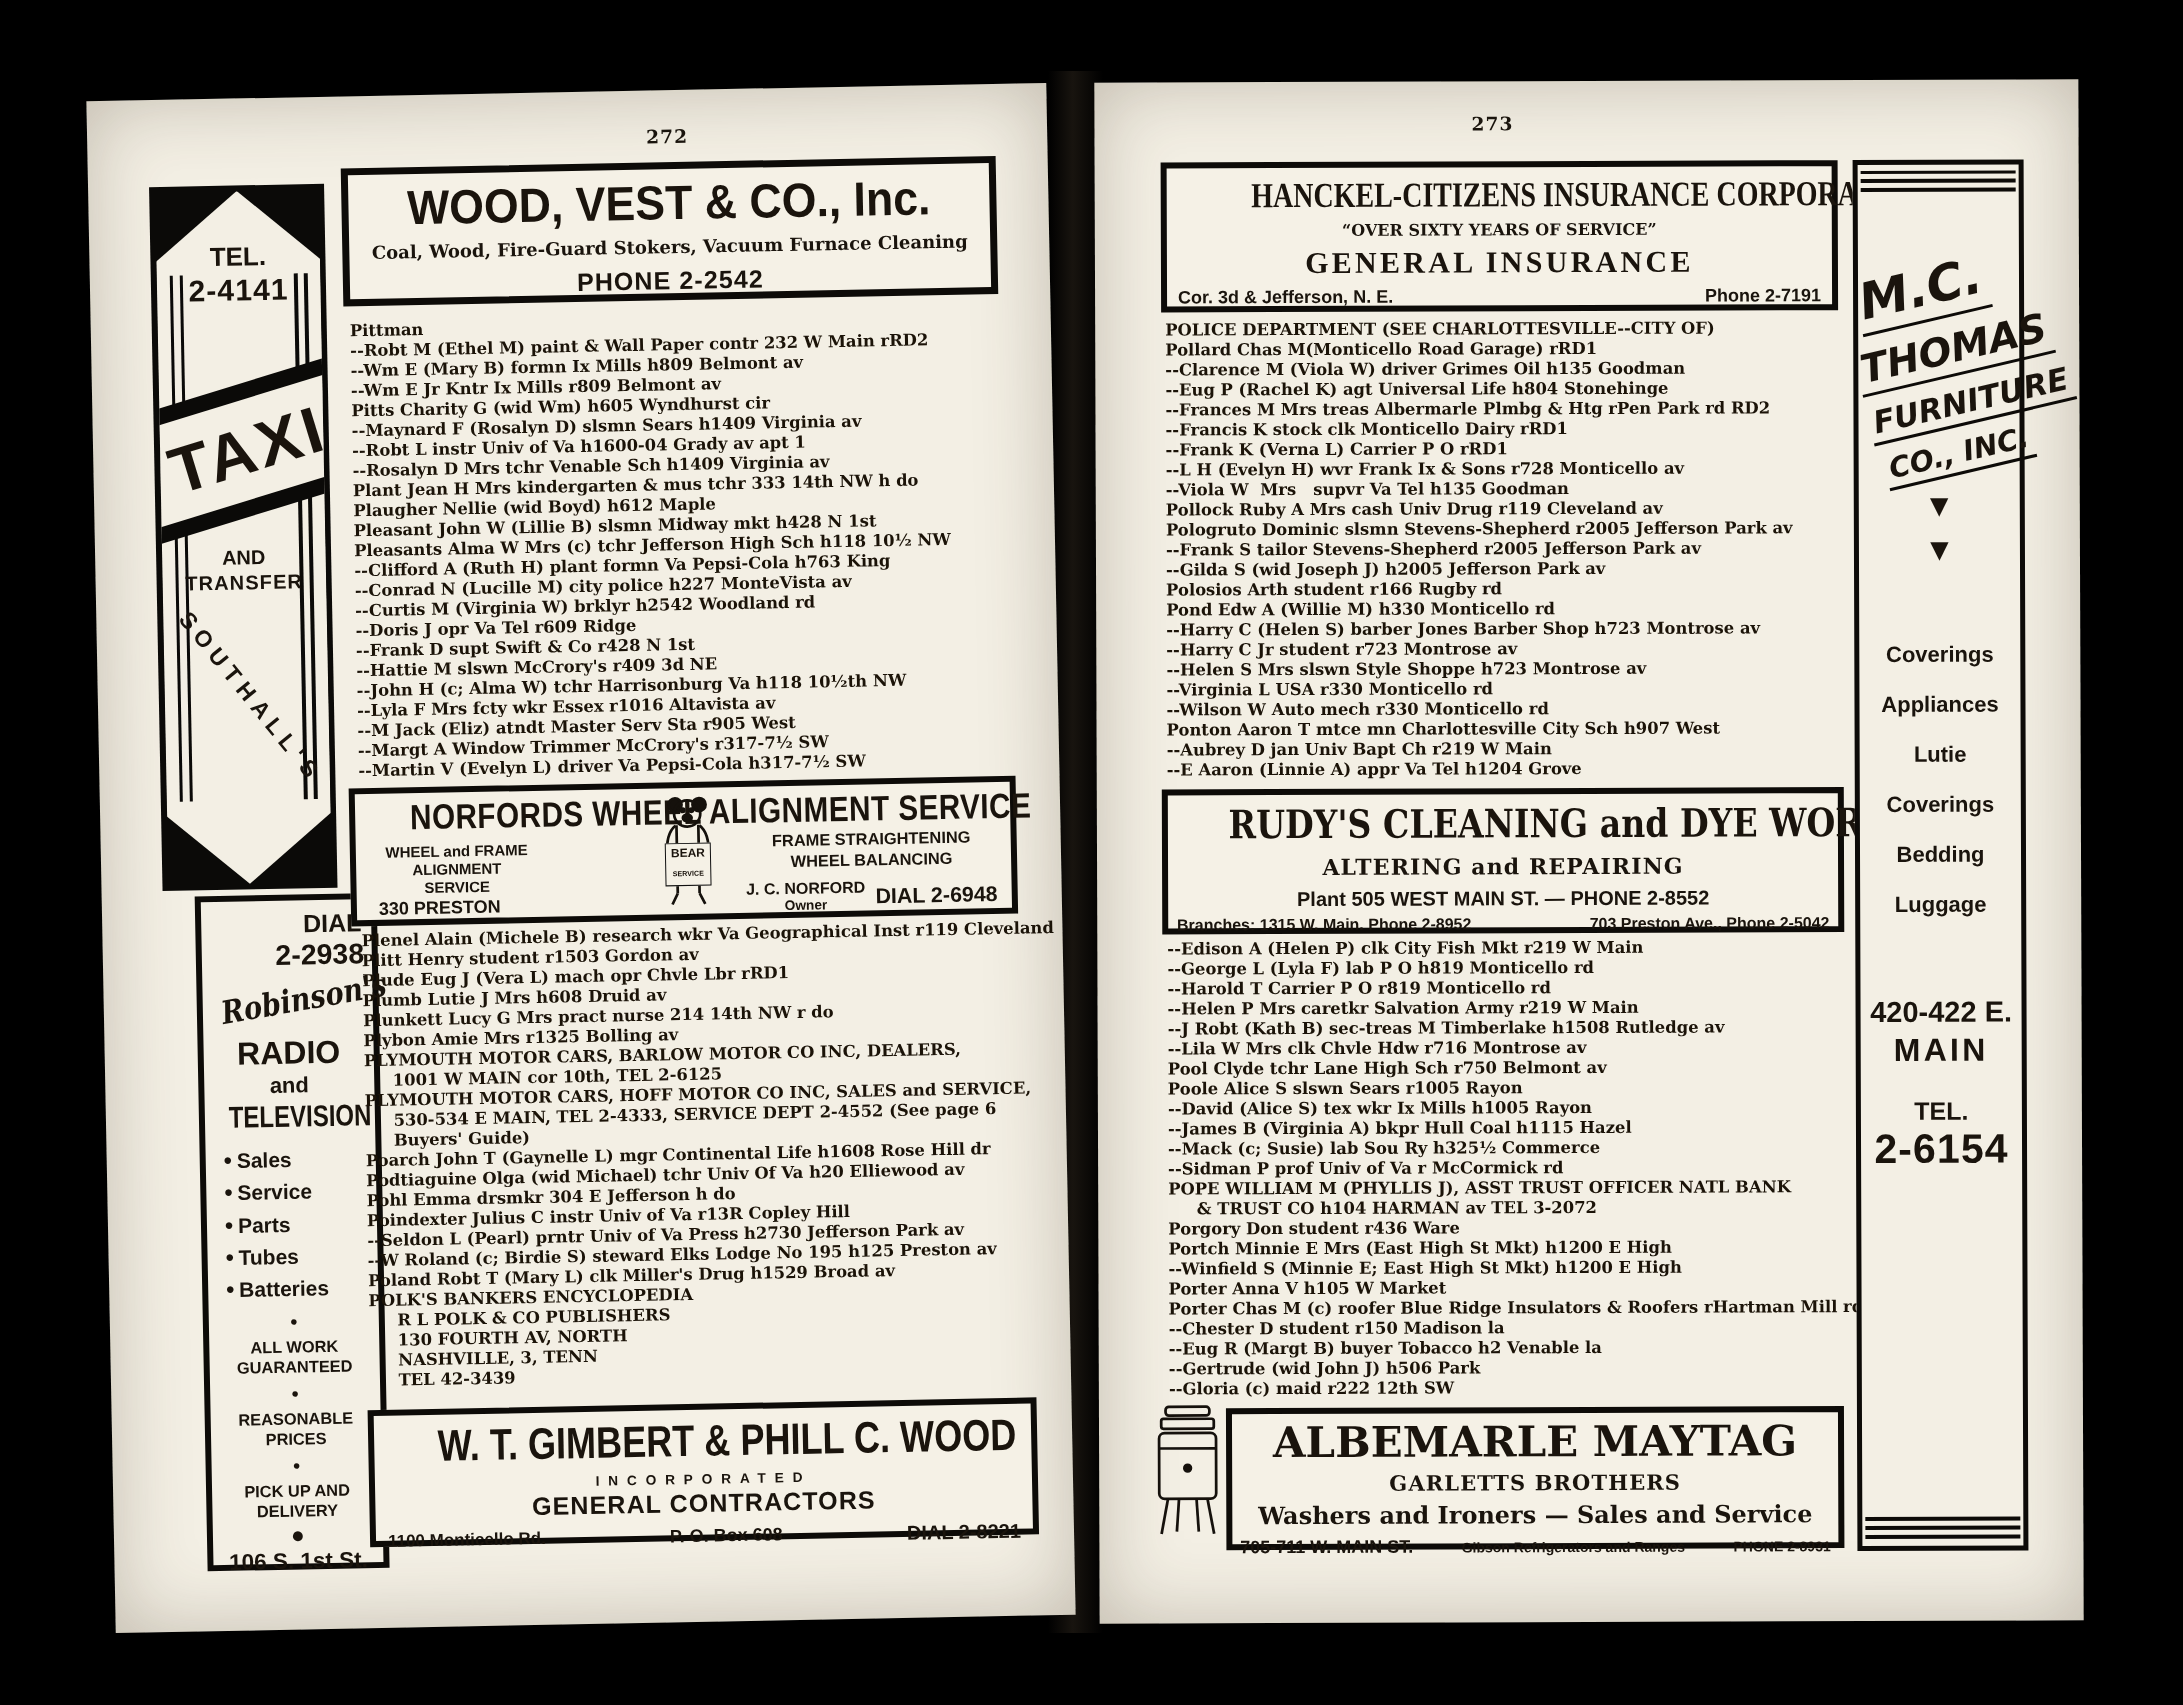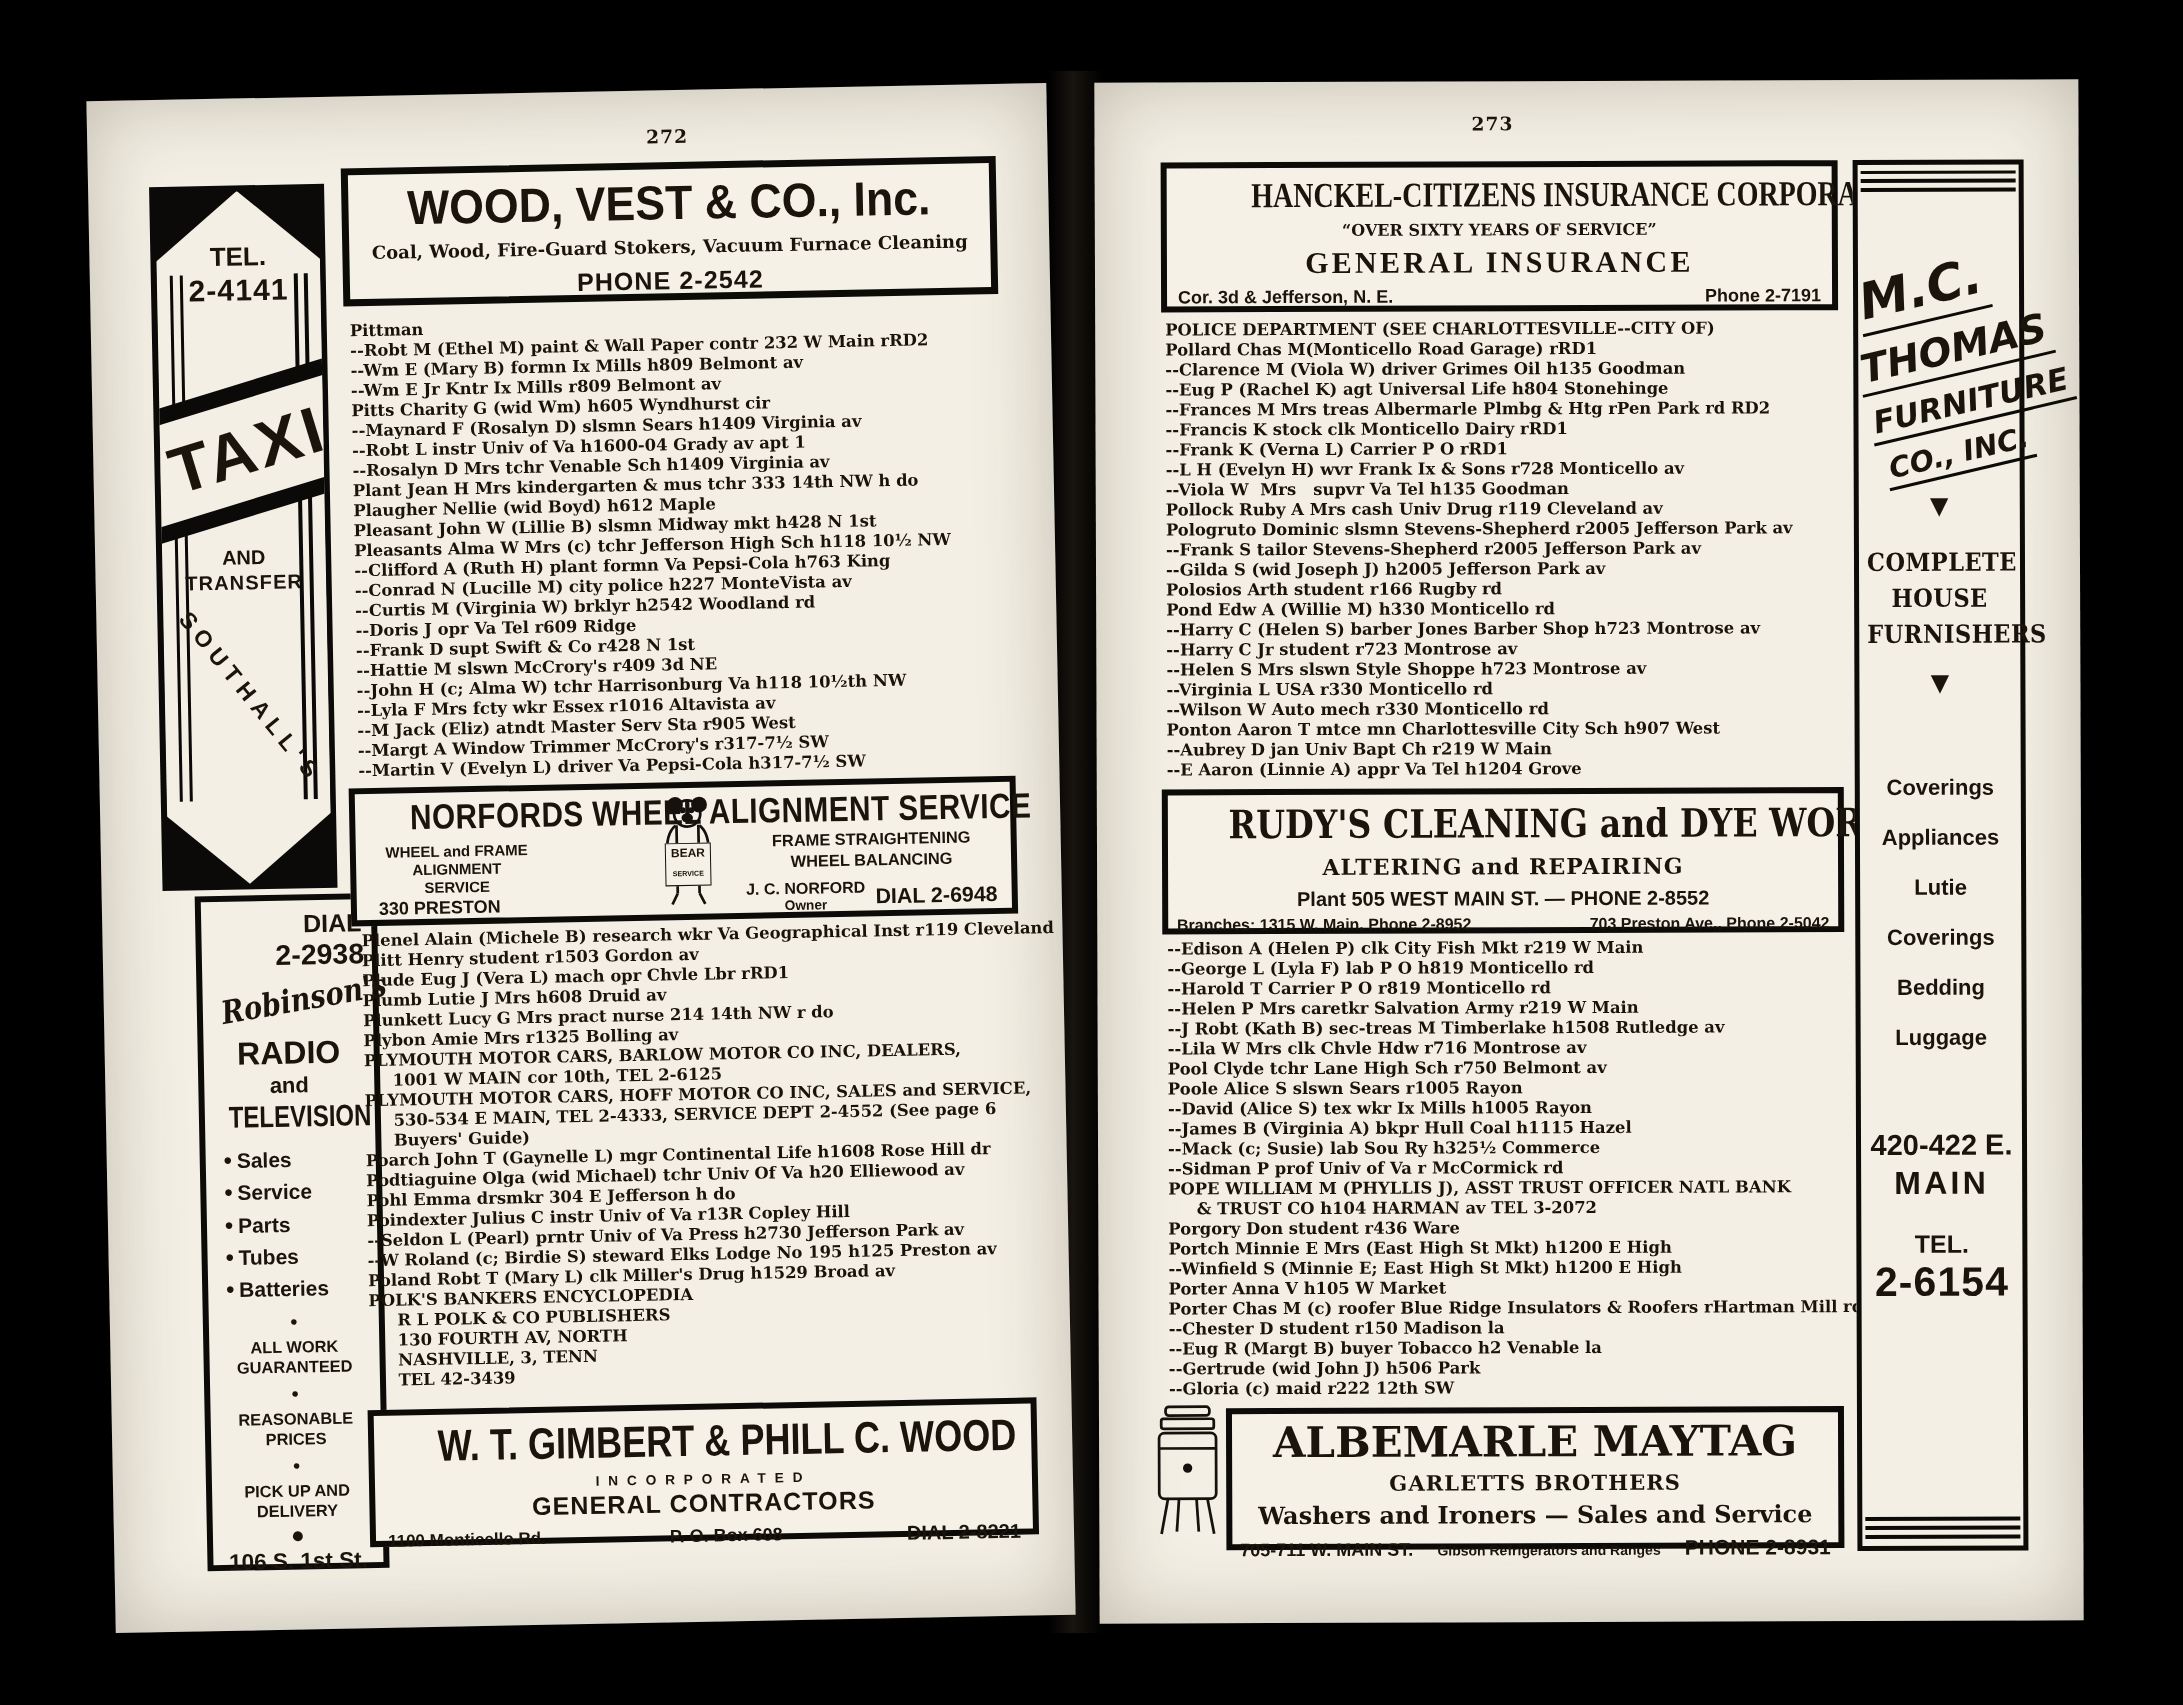--- a/index.html
+++ b/index.html
@@ -281,42 +281,37 @@
     </svg>
   </div>
 
   <div class="adbox ctr" style="left:127px; top:1326px; width:618px; height:142px;">
     <div class="mt-title serifb">ALBEMARLE MAYTAG</div>
     <div class="mt-sub serifb">GARLETTS BROTHERS</div>
     <div class="mt-tag serifb">Washers and Ironers — Sales and Service</div>
     <div class="mt-row sans">
       <span style="font-size:18px;">705-711 W. MAIN ST.</span>
       <span style="font-size:14px;">Gibson Refrigerators and Ranges</span>
-      <span style="font-size:21px;">PHONE 2-8931</span>
+      <span style="font-size:14px;">PHONE 2-8931</span>
     </div>
   </div>
 
   <div class="thomas" style="left:758px; top:80px; width:171px; height:1391px;">
     <div class="tlines">
         <div></div>
         <div></div>
         <div></div>
       </div>
     <div class="t-name">
       <div class="t-n1"><span>M.C.</span></div>
       <div class="t-n2"><span>THOMAS</span></div>
       <div class="t-n3"><span>FURNITURE</span></div>
       <div class="t-n4"><span>CO., INC.</span></div>
     </div>
     <div class="t-arrow">▼</div>
-    <div class="t-complete">
-      <div>COMPLETE</div>
-      <div>HOUSE</div>
-      <div>FURNISHERS</div>
-    </div>
     <div class="t-arrow">▼</div>
     <div class="t-items">
         <div class="t-item">Coverings</div>
         <div class="t-item">Appliances</div>
         <div class="t-item">Lutie</div>
         <div class="t-item">Coverings</div>
         <div class="t-item">Bedding</div>
         <div class="t-item">Luggage</div>
       </div>
     <div class="t-addr">

